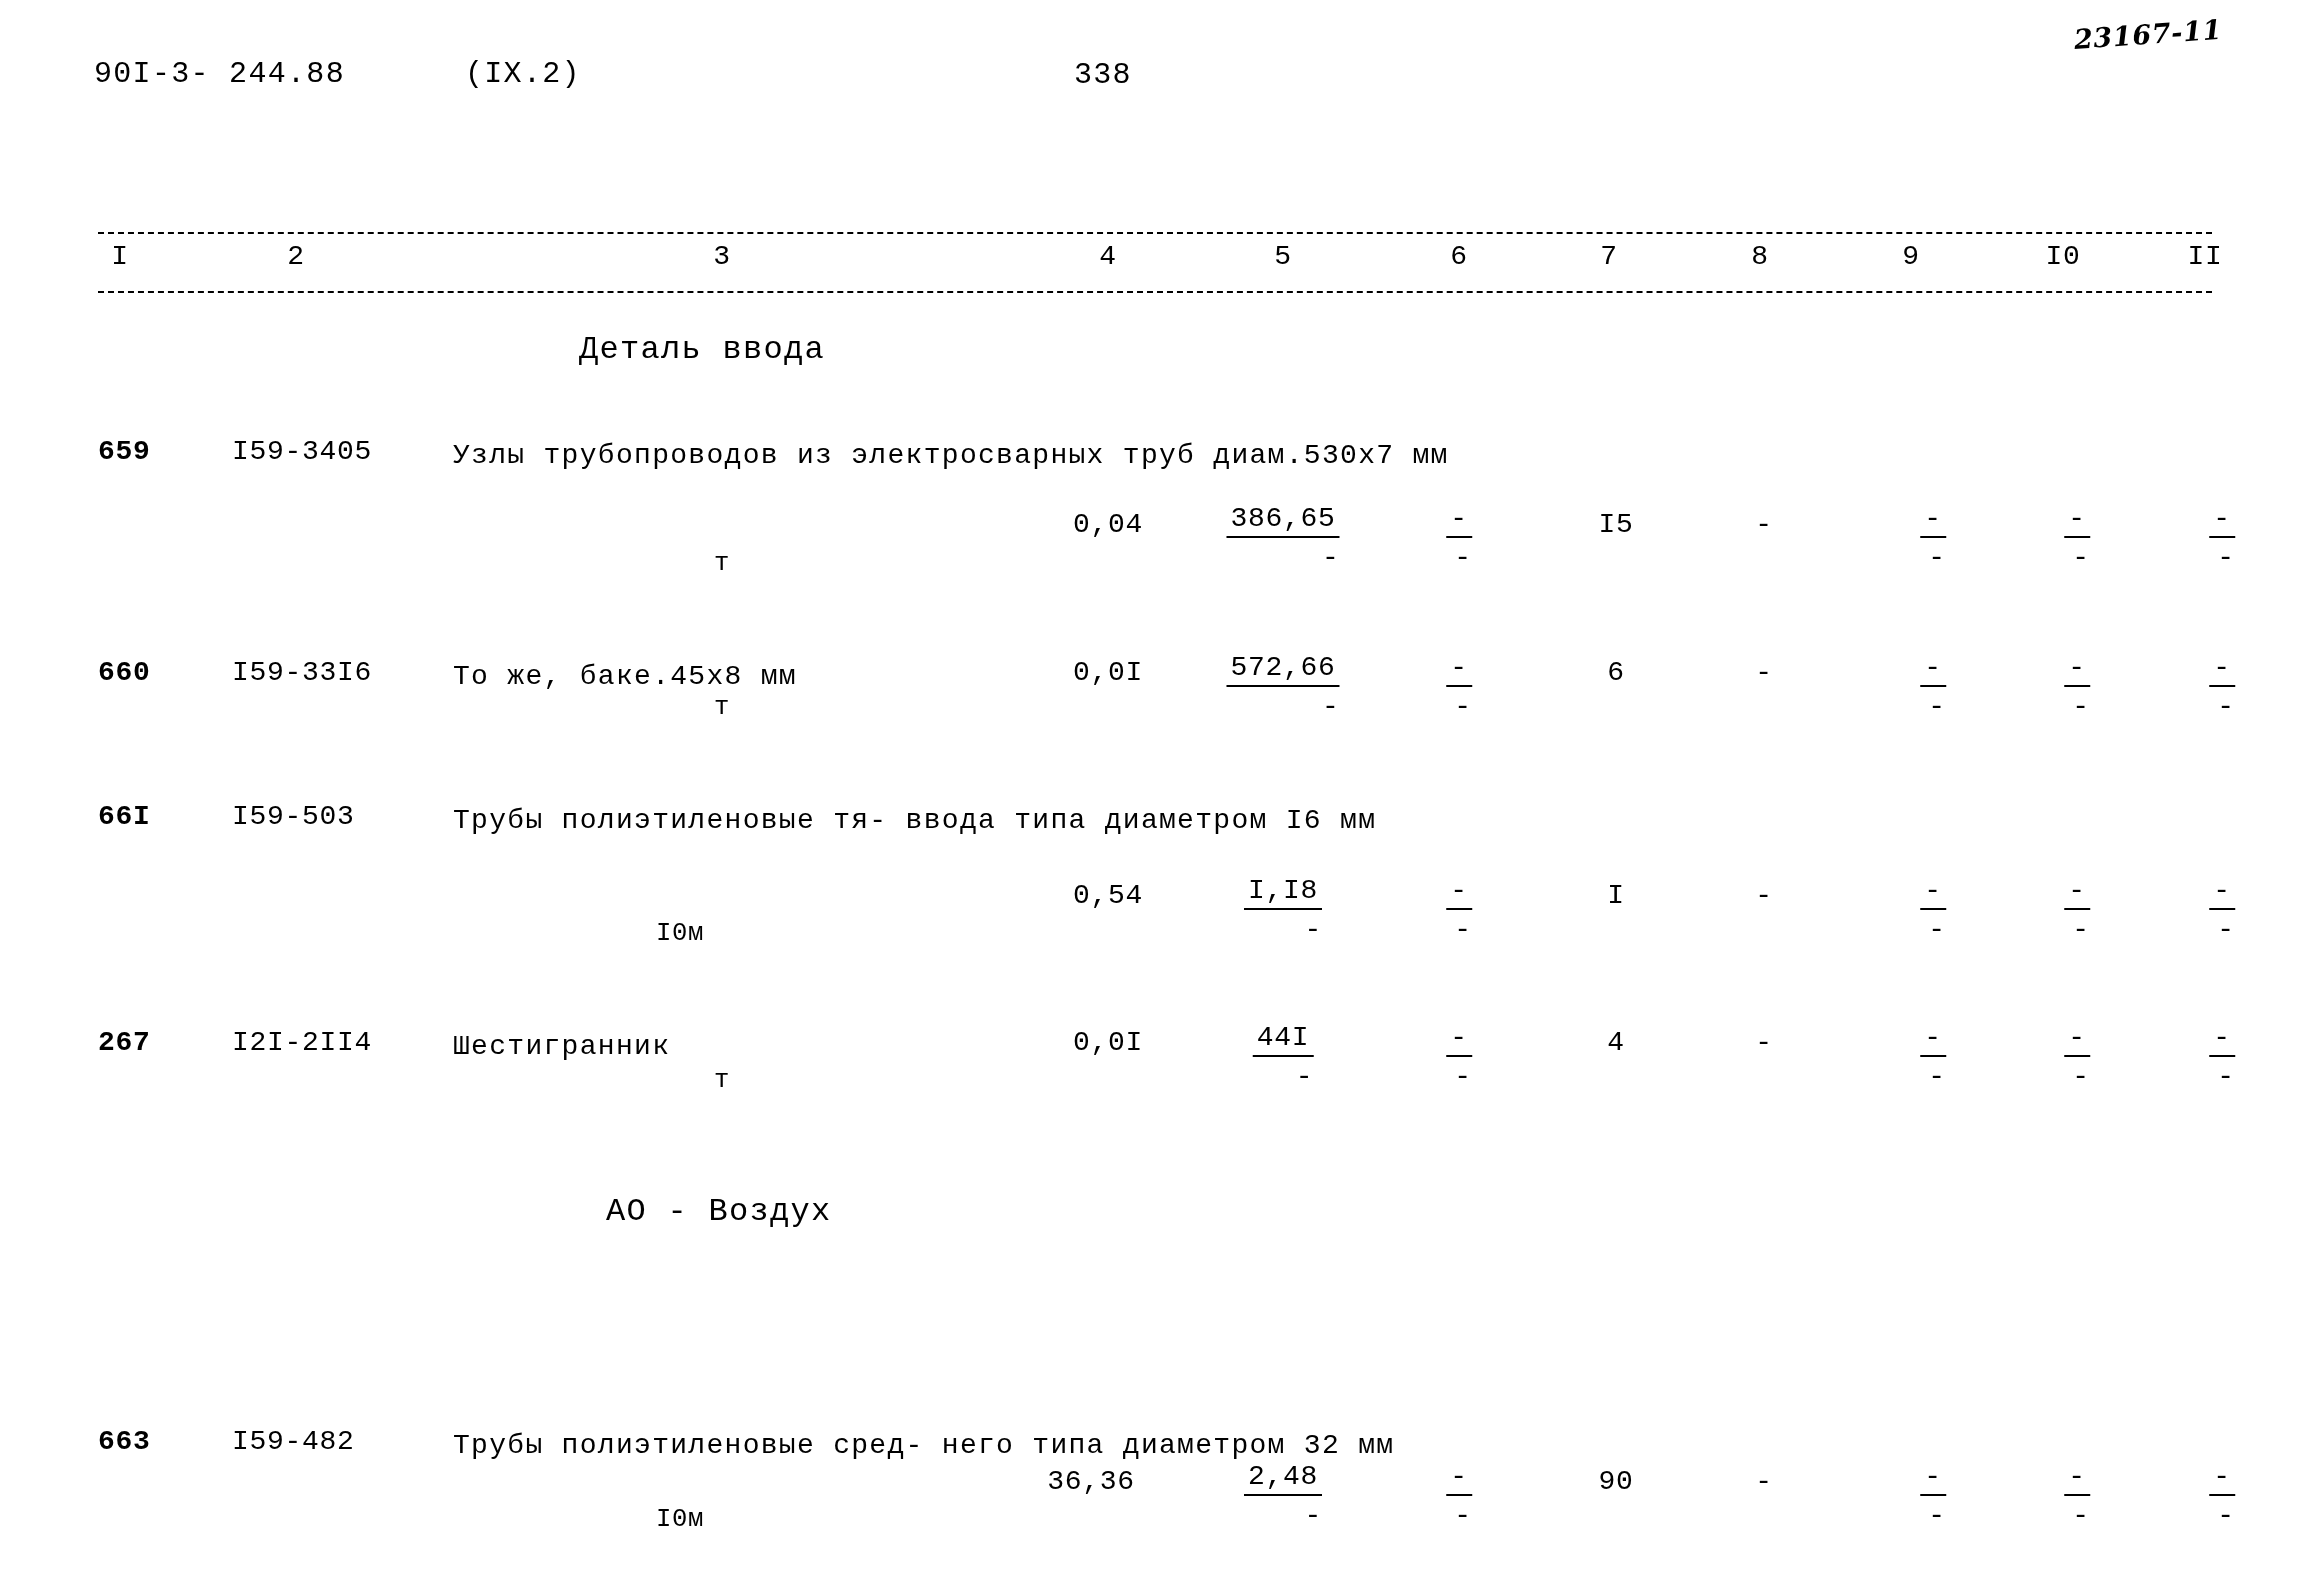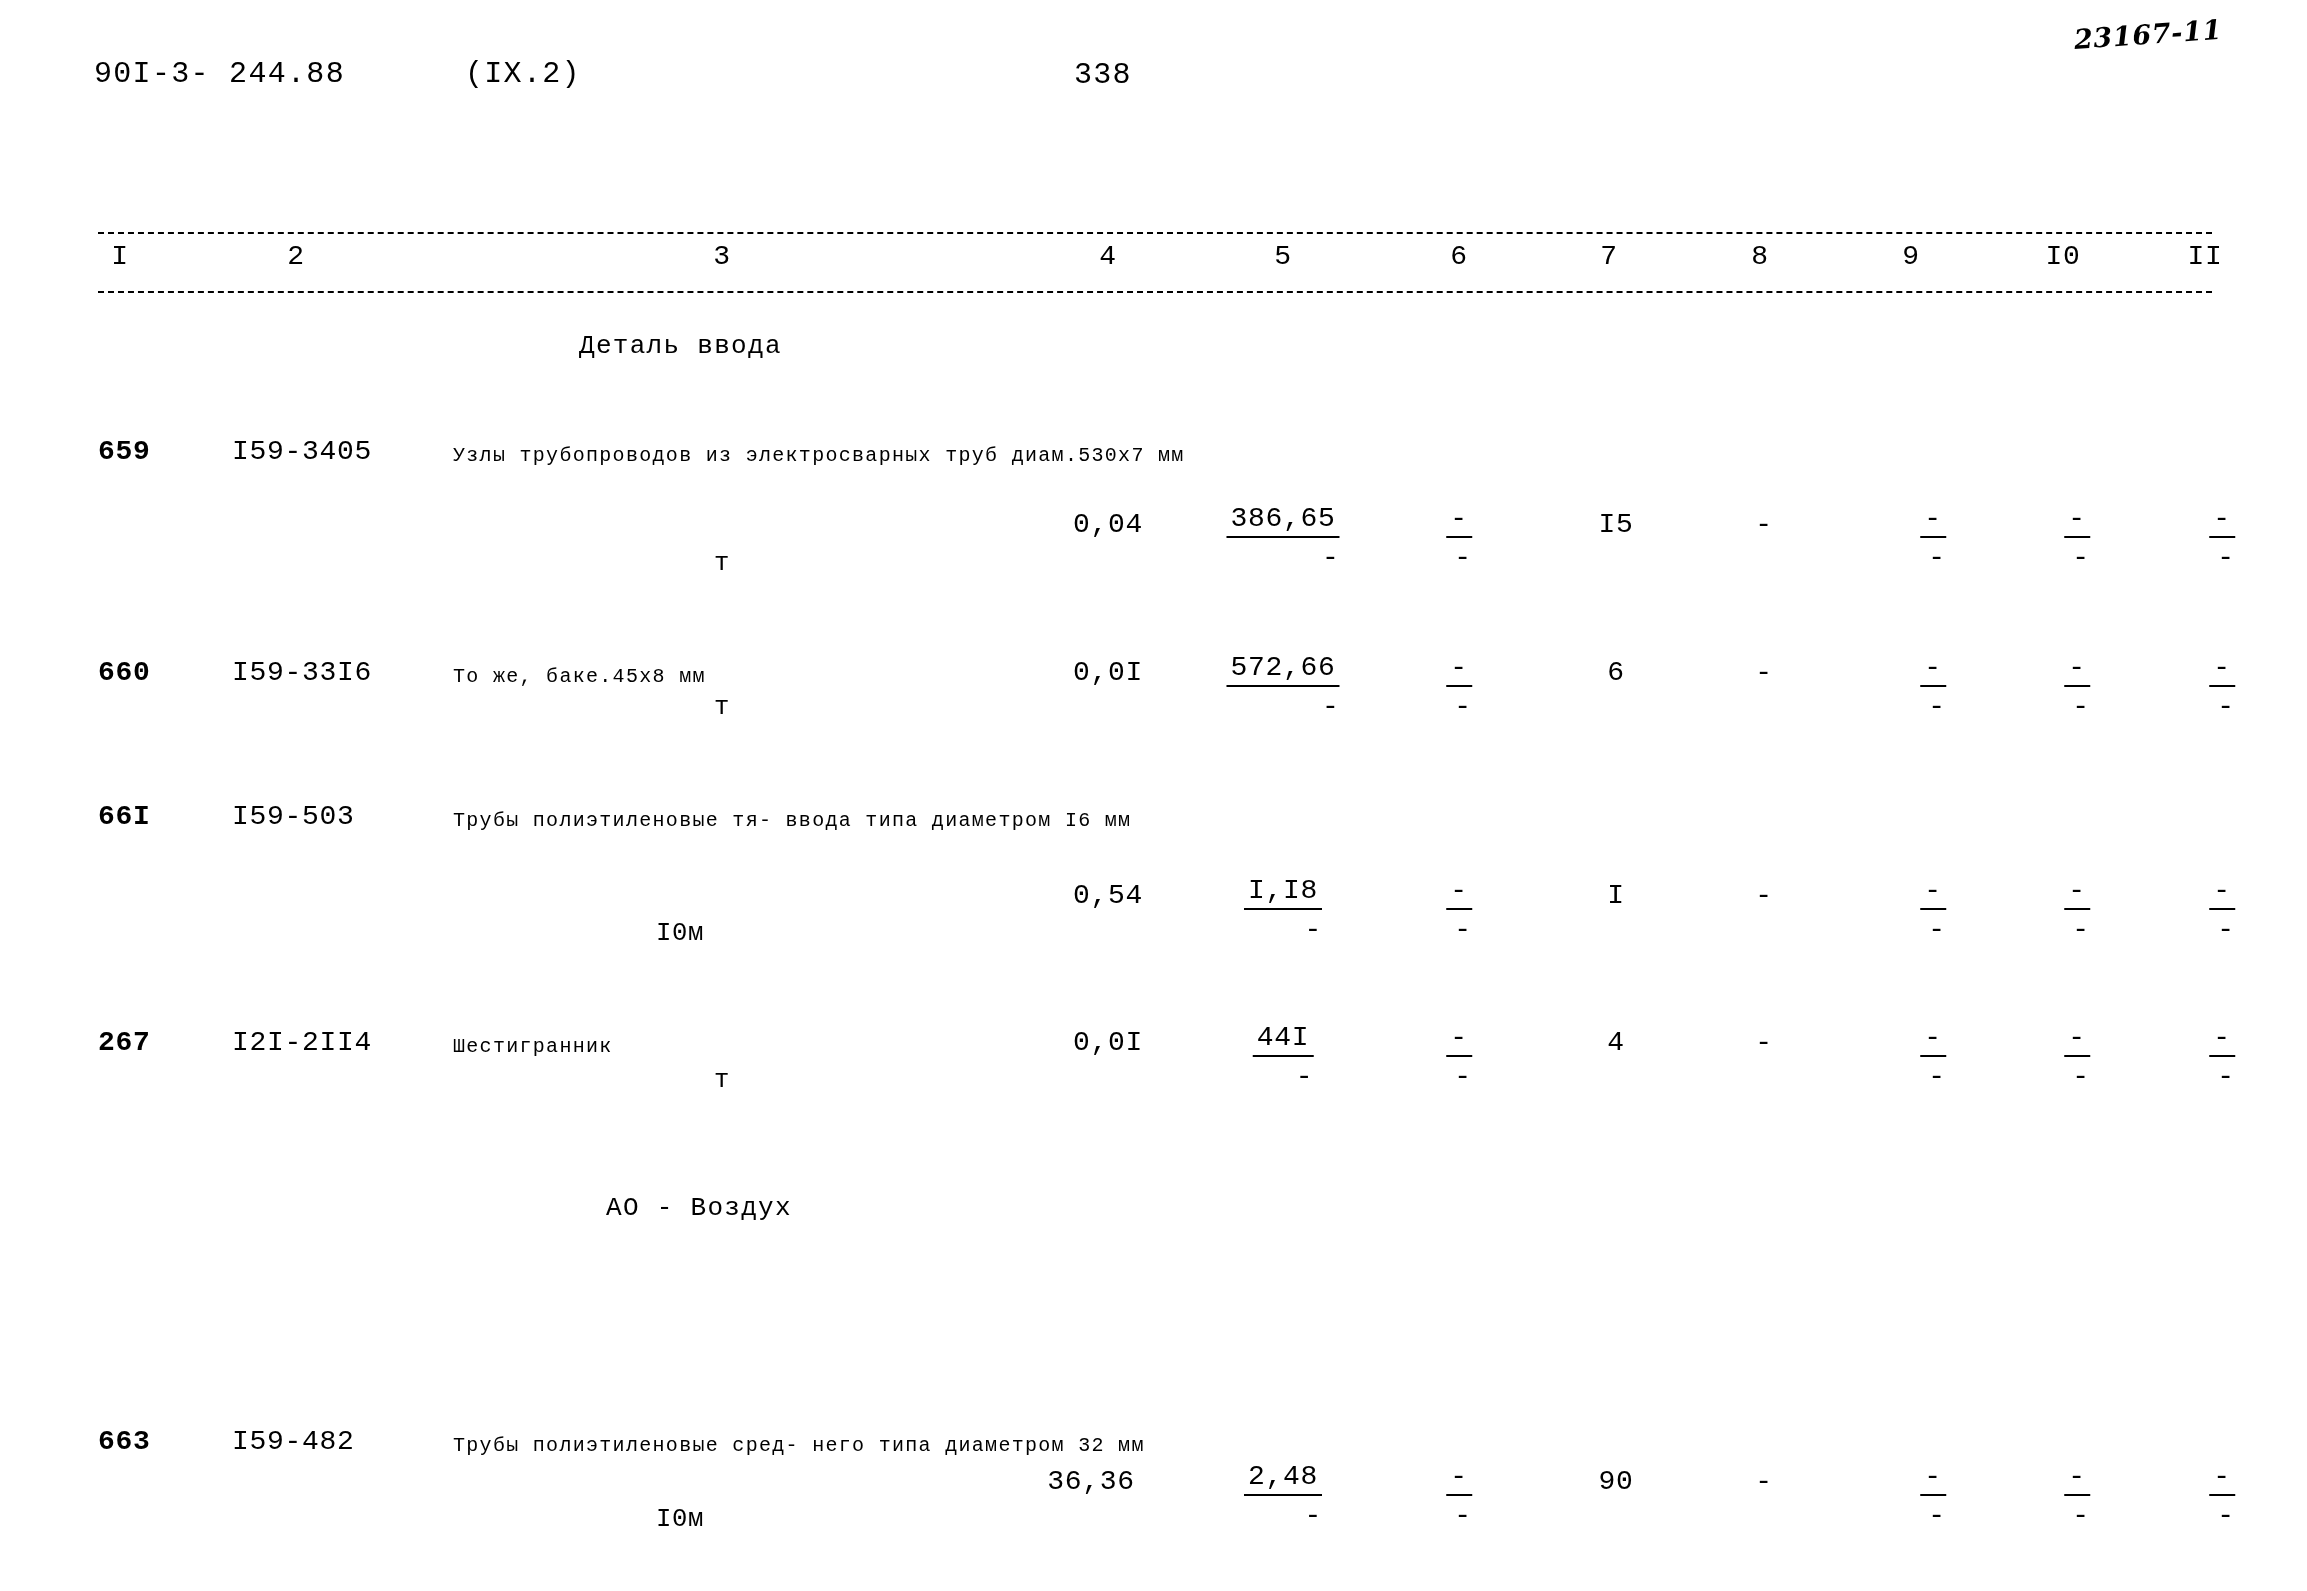--- a/index.html
+++ b/index.html
@@ -68,21 +68,21 @@
     top: 241px;
     font-size: 28px;
     letter-spacing: 0.7px;
     text-align: center;
     transform: translateX(-50%);
   }
 
   
   .section-title {
     position: absolute;
-    font-size: 26px;
+    font-size: 32px;
     letter-spacing: 1.3px;
   }
   #section-detal   { left: 579px; top: 331px; }
   #section-air     { left: 606px; top: 1193px; }
 
   .para {
     position: absolute;
     font-size: 28px;
     line-height: 40px;
     letter-spacing: 1.3px;
@@ -101,21 +101,21 @@
   }
   .c-code {
     position: absolute;
     left: 232px;
     font-size: 28px;
     letter-spacing: 0.7px;
   }
   .c-desc {
     position: absolute;
     left: 453px;
-    font-size: 20px;
+    font-size: 28px;
     line-height: 40px;
     letter-spacing: 1.3px;
     text-align: center;
   }
   .c-unit {
     position: absolute;
     font-size: 25.6px;
     letter-spacing: 0.7px;
     text-align: center;
     transform: translateX(-50%);

